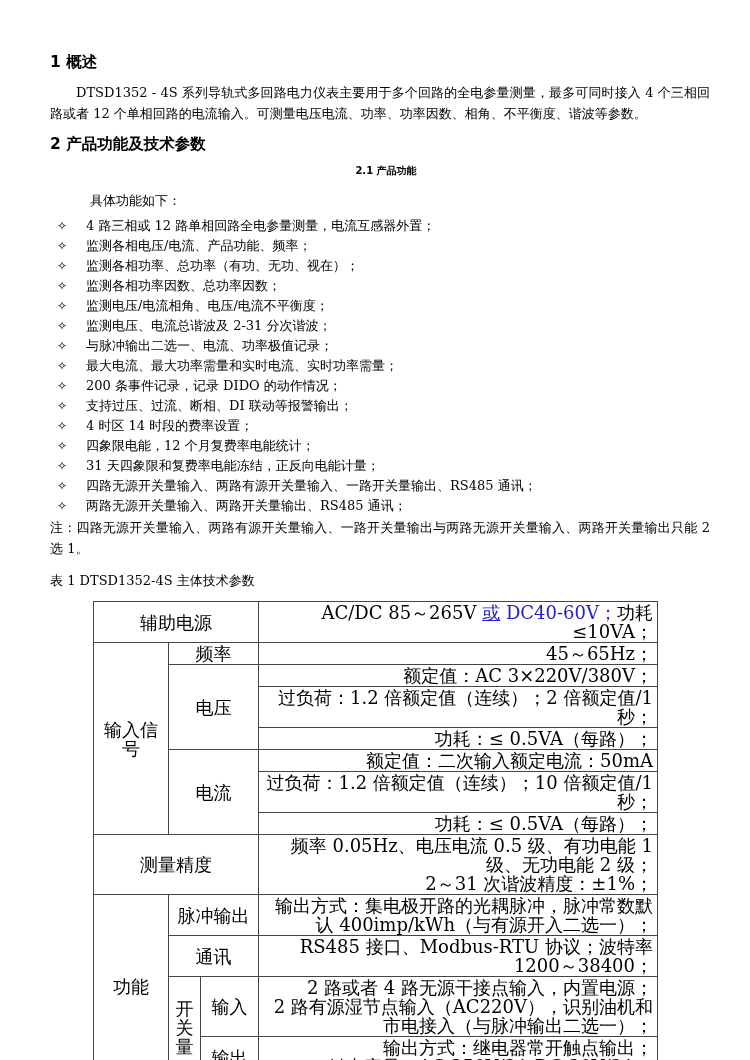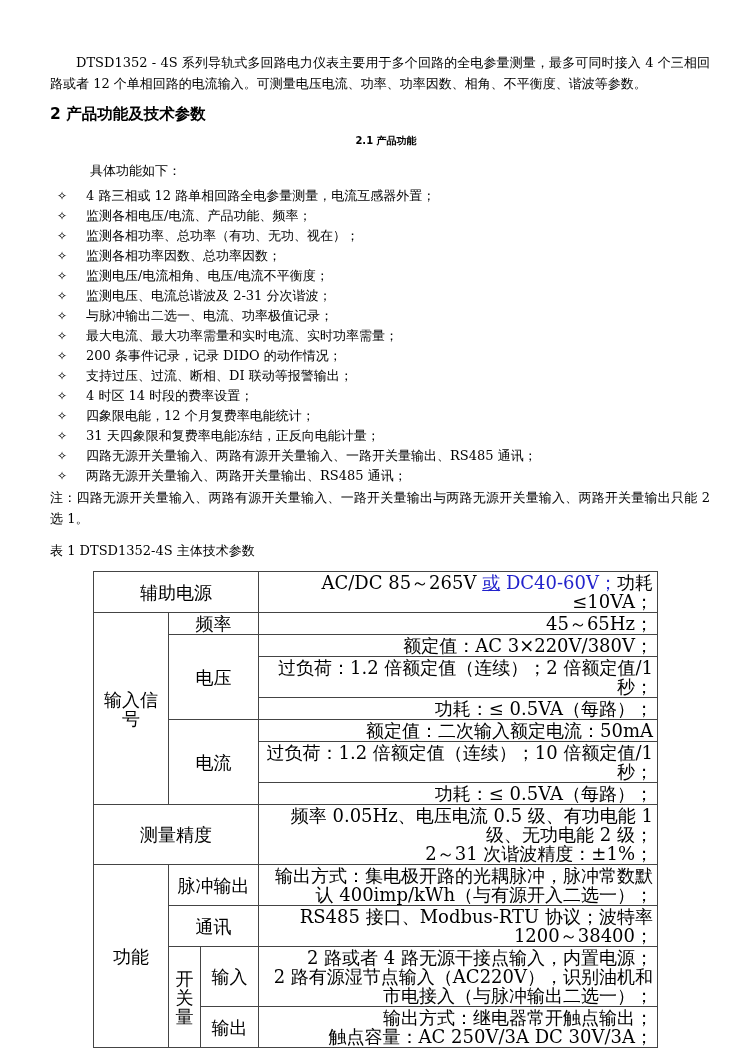--- a/index.html
+++ b/index.html
@@ -80,20 +80,21 @@
   .pre { white-space: pre-line; }
   .blue { color: #2222cc; }
   .ul { text-decoration: underline; }
   .h23 { margin-top: 26px; margin-bottom: 0; }
 </style>
 </head>
 <body>
 
 <div class="page">
 
+  <div class="h-major">1 概述</div>
   <p class="body-para indent">DTSD1352 - 4S 系列导轨式多回路电力仪表主要用于多个回路的全电参量测量，最多可同时接入 4 个三相回路或者 12 个单相回路的电流输入。可测量电压电流、功率、功率因数、相角、不平衡度、谐波等参数。</p>
 
   <div class="h-major">2 产品功能及技术参数</div>
   <div class="h-sub">2.1 产品功能</div>
 
   <p class="intro">具体功能如下：</p>
 
   <div class="feature-list">
     <div class="feature-item">
         <span class="bullet">✧</span>

